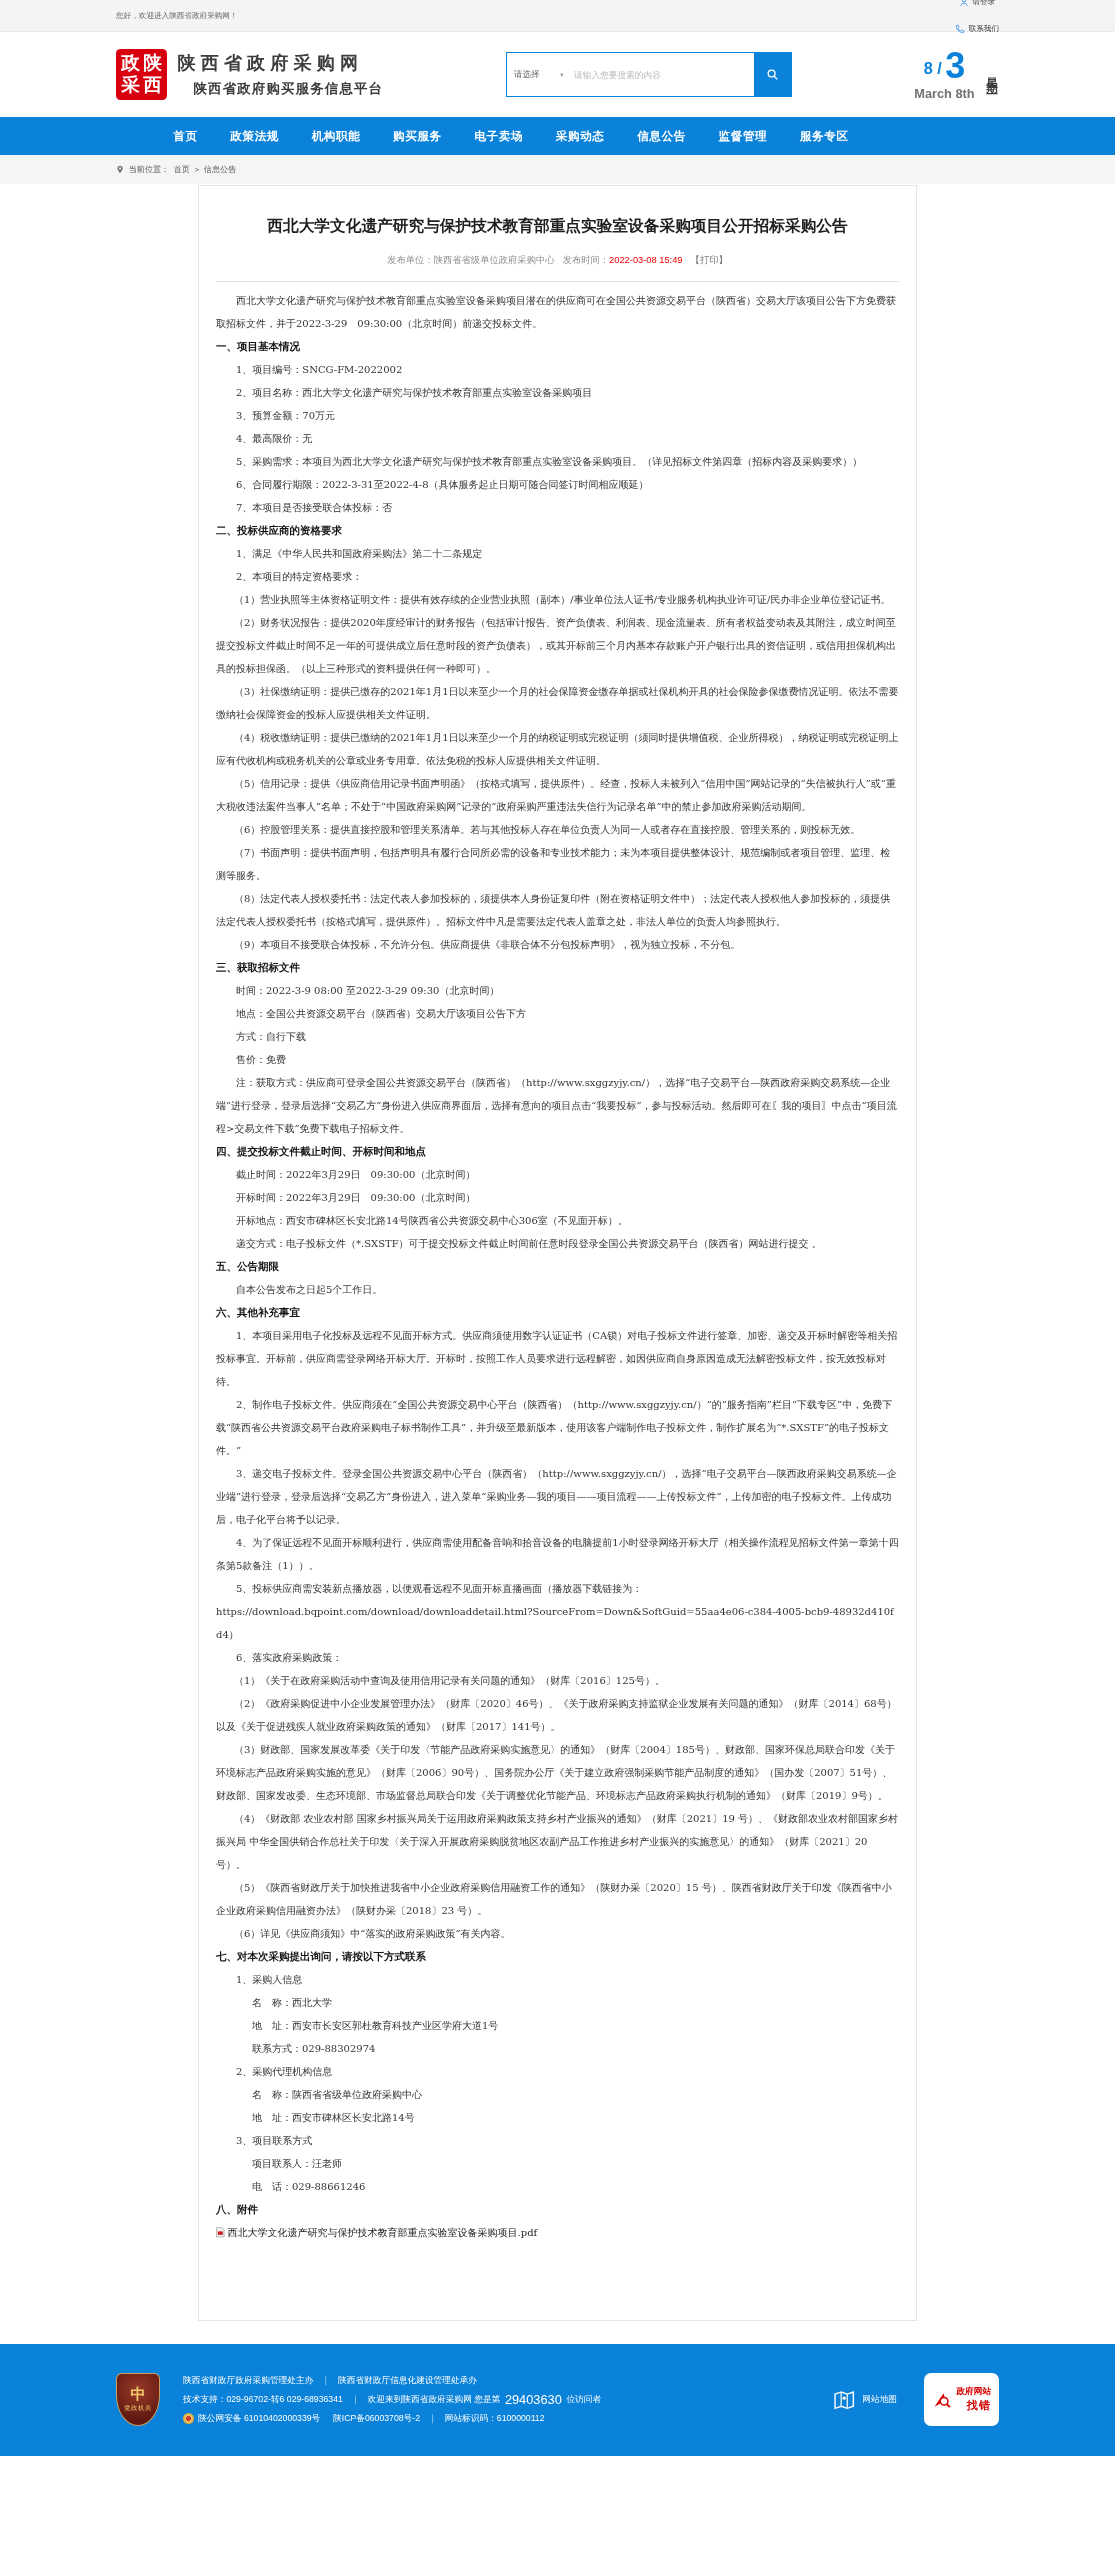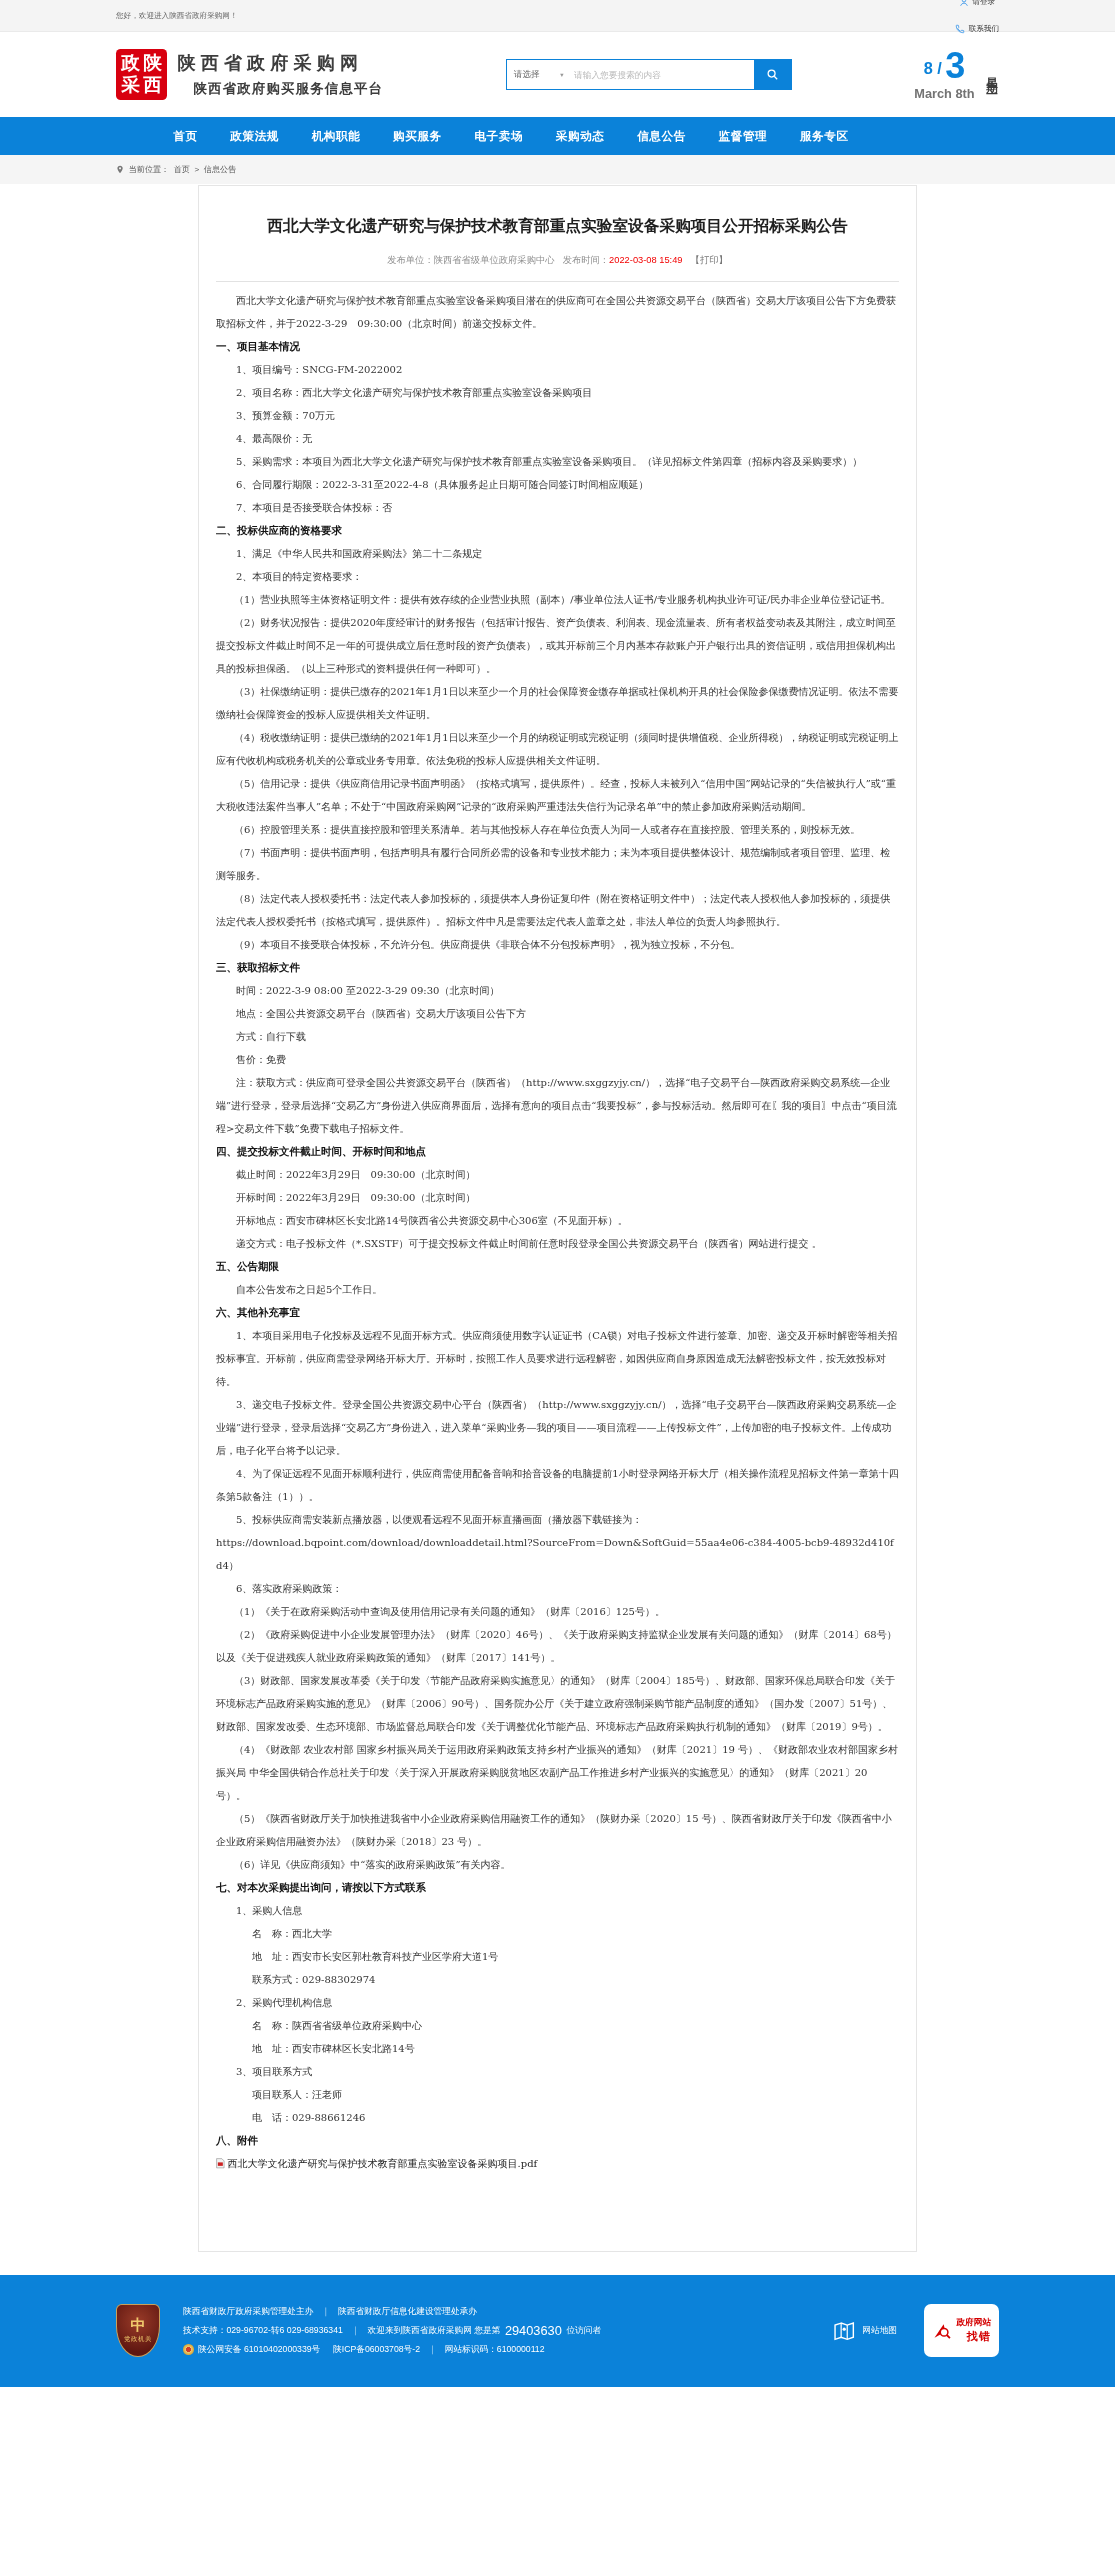--- a/index.html
+++ b/index.html
@@ -23,21 +23,21 @@
   .header .wrap { height:100%; display:flex; align-items:center; justify-content:space-between; }
   .logo-box { display:flex; align-items:center; gap:10.5px; }
   .seal {
     width:51px; height:51px; background:#d8000f; border-radius:4.6px;
     display:grid; grid-template-columns:1fr 1fr; place-items:center; padding:3.5px;
     color:#fff; font-weight:bold; font-size:18.6px; line-height:1; cursor:pointer;
   }
   .site-title { font-size:18px; font-weight:bold; color:#3d3d3d; letter-spacing:5.2px; }
   .site-subtitle { font-size:13.4px; font-weight:bold; color:#3d3d3d; letter-spacing:1.2px; margin-top:4.6px;margin-left:16px; }
 
-  .searchbar { display:flex; align-items:stretch; border:1.2px solid #0b82d9; height:31px; width:286px; background:#fff; }
+  .searchbar { display:flex; align-items:stretch; border:1.2px solid #0b82d9; height:45px; width:286px; background:#fff; }
   .search-select { width:65px; display:flex; align-items:center; justify-content:space-between; padding:0 7px; font-size:8.7px; color:#666; cursor:pointer; }
   .search-select .caret { font-size:5.8px; color:#999; }
   .search-input { flex:1; border:0; outline:none; font-size:8.7px; color:#333; padding:0 2.3px; font-family:inherit; }
   .search-input::placeholder { color:#b8b8b8; }
   .search-btn { width:37px; background:#0b82d9; border:0; display:flex; align-items:center; justify-content:center; cursor:pointer; }
 
   .datebox { display:flex; align-items:center; gap:9.3px; }
   .date-nums { text-align:center; }
   .date-row { display:flex; align-items:flex-start; justify-content:center; color:#0b82d9; font-weight:bold; }
   .date-small { font-size:16.3px; margin-top:10.5px; }
@@ -232,20 +232,21 @@
       <p class="p">注：获取方式：供应商可登录全国公共资源交易平台（陕西省）（http://www.sxggzyjy.cn/），选择“电子交易平台—陕西政府采购交易系统—企业端”进行登录，登录后选择“交易乙方”身份进入供应商界面后，选择有意向的项目点击“我要投标”，参与投标活动。然后即可在〖我的项目〗中点击“项目流程&gt;交易文件下载”免费下载电子招标文件。</p>
       <p class="h">四、提交投标文件截止时间、开标时间和地点</p>
       <p class="p">截止时间：2022年3月29日　09:30:00（北京时间）</p>
       <p class="p">开标时间：2022年3月29日　09:30:00（北京时间）</p>
       <p class="p">开标地点：西安市碑林区长安北路14号陕西省公共资源交易中心306室（不见面开标）。</p>
       <p class="p">递交方式：电子投标文件（*.SXSTF）可于提交投标文件截止时间前任意时段登录全国公共资源交易平台（陕西省）网站进行提交 。</p>
       <p class="h">五、公告期限</p>
       <p class="p">自本公告发布之日起5个工作日。</p>
       <p class="h">六、其他补充事宜</p>
       <p class="p">1、本项目采用电子化投标及远程不见面开标方式。供应商须使用数字认证证书（CA锁）对电子投标文件进行签章、加密、递交及开标时解密等相关招投标事宜。开标前，供应商需登录网络开标大厅。开标时，按照工作人员要求进行远程解密，如因供应商自身原因造成无法解密投标文件，按无效投标对待。</p>
+      <p class="p">2、制作电子投标文件。供应商须在“全国公共资源交易中心平台（陕西省）（http://www.sxggzyjy.cn/）”的“服务指南”栏目“下载专区”中，免费下载“陕西省公共资源交易平台政府采购电子标书制作工具”，并升级至最新版本，使用该客户端制作电子投标文件，制作扩展名为“*.SXSTF”的电子投标文件。”</p>
       <p class="p">3、递交电子投标文件。登录全国公共资源交易中心平台（陕西省）（http://www.sxggzyjy.cn/），选择“电子交易平台—陕西政府采购交易系统—企业端”进行登录，登录后选择“交易乙方”身份进入，进入菜单“采购业务—我的项目——项目流程——上传投标文件”，上传加密的电子投标文件。上传成功后，电子化平台将予以记录。</p>
       <p class="p">4、为了保证远程不见面开标顺利进行，供应商需使用配备音响和拾音设备的电脑提前1小时登录网络开标大厅（相关操作流程见招标文件第一章第十四条第5款备注（1））。</p>
       <p class="p">5、投标供应商需安装新点播放器，以便观看远程不见面开标直播画面（播放器下载链接为：</p>
       <p class="flush">https://download.bqpoint.com/download/downloaddetail.html?SourceFrom=Down&amp;SoftGuid=55aa4e06-c384-4005-bcb9-48932d410fd4）</p>
       <p class="p">6、落实政府采购政策：</p>
       <p class="sub">（1）《关于在政府采购活动中查询及使用信用记录有关问题的通知》（财库〔2016〕125号）。</p>
       <p class="sub">（2）《政府采购促进中小企业发展管理办法》（财库〔2020〕46号）、《关于政府采购支持监狱企业发展有关问题的通知》（财库〔2014〕68号）以及《关于促进残疾人就业政府采购政策的通知》（财库〔2017〕141号）。</p>
       <p class="sub">（3）财政部、国家发展改革委《关于印发〈节能产品政府采购实施意见〉的通知》（财库〔2004〕185号）、财政部、国家环保总局联合印发《关于环境标志产品政府采购实施的意见》（财库〔2006〕90号）、国务院办公厅《关于建立政府强制采购节能产品制度的通知》（国办发〔2007〕51号）、财政部、国家发改委、生态环境部、市场监督总局联合印发《关于调整优化节能产品、环境标志产品政府采购执行机制的通知》（财库〔2019〕9号）。</p>
       <p class="sub">（4）《财政部 农业农村部 国家乡村振兴局关于运用政府采购政策支持乡村产业振兴的通知》（财库〔2021〕19 号）、《财政部农业农村部国家乡村振兴局 中华全国供销合作总社关于印发〈关于深入开展政府采购脱贫地区农副产品工作推进乡村产业振兴的实施意见〉的通知》（财库〔2021〕20 号）。</p>
       <p class="sub">（5）《陕西省财政厅关于加快推进我省中小企业政府采购信用融资工作的通知》（陕财办采〔2020〕15 号）、陕西省财政厅关于印发《陕西省中小企业政府采购信用融资办法》（陕财办采〔2018〕23 号）。</p>

